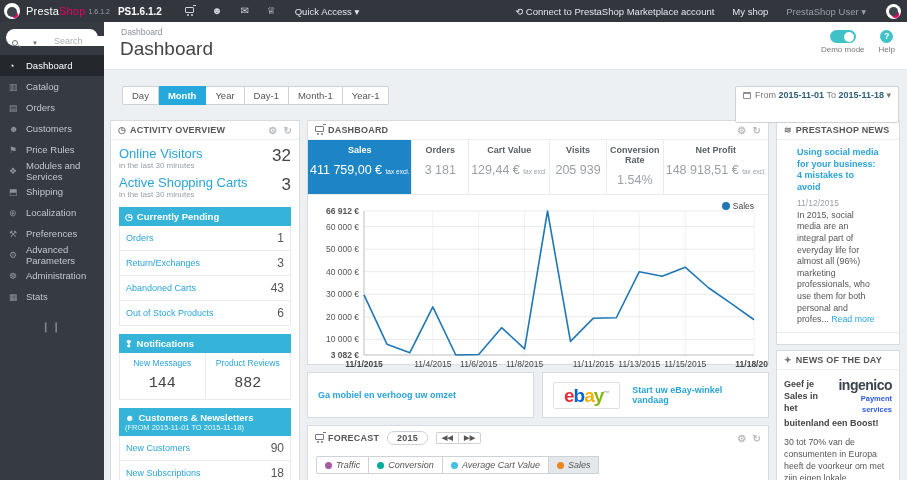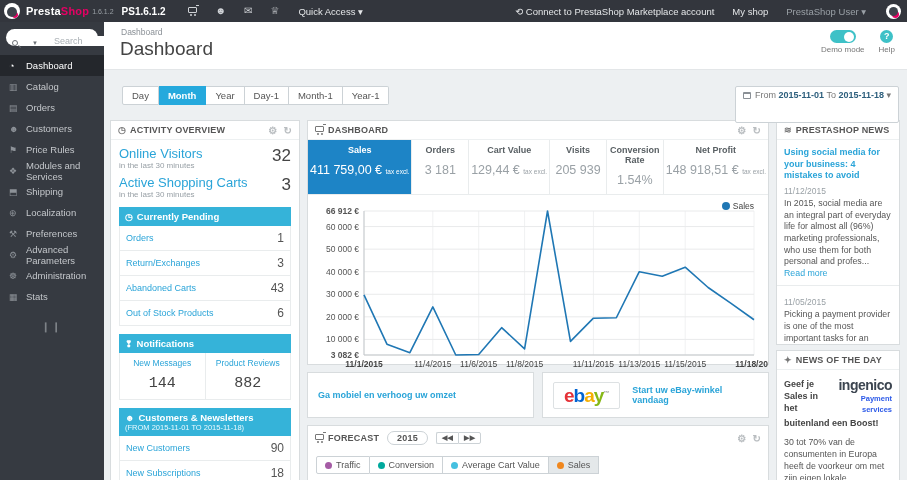--- a/index.html
+++ b/index.html
@@ -3,21 +3,21 @@
 <meta charset="utf-8">
 <style>
   * { margin:0; padding:0; box-sizing:border-box; }
   html,body { width:907px; height:480px; overflow:hidden; }
   body { font-family:"Liberation Sans", sans-serif; font-size:10px; color:#555; background:#edf0f2; position:relative; }
 
   
   .topbar { position:absolute; left:0; top:0; width:907px; height:22px; background:var(--topbar_bg); color:#cfd2d6; display:flex; align-items:center; z-index:30; }
   .logo-circle { width:16px; height:16px; border-radius:50%; background:#fff; margin:0 6px 0 4px; position:relative; overflow:hidden; flex:none; }
   .logo-circle::after { content:''; position:absolute; left:3px; top:4px; width:10px; height:10px; border-radius:50%; background:#3e444c; box-shadow:3px 3px 0 -2px var(--brand_pink); }
-  .brand { font-size:11px; font-weight:bold; color:#fff; letter-spacing:.2px; }
+  .brand { font-size:11px; font-weight:normal; color:#fff; letter-spacing:.2px; }
   .brand .pink { color:var(--brand_pink); }
   .brand-ver { font-size:7px; color:#9aa0a6; margin:0 8px 0 3px; }
   .shop-code { font-size:10px; font-weight:bold; color:#fff; margin-right:14px; }
   .tb-ic { margin:0 9px; color:#cfd2d6; cursor:pointer; font-size:10px; line-height:22px; }
   .icart { display:inline-block; width:9px; height:6px; border:1px solid; border-radius:1px; position:relative; top:-1px; }
   .icart::before { content:''; position:absolute; right:-3px; top:-3px; width:3px; height:2px; border-top:1px solid; }
   .icart::after { content:''; position:absolute; left:1px; bottom:-4px; width:2px; height:2px; border-radius:50%; background:currentColor; box-shadow:4px 0 0 currentColor; }
   .qa { font-size:9.5px; color:#e4e6e8; margin-left:10px; cursor:pointer; }
   .tb-right { margin-left:auto; display:flex; align-items:center; }
   .tb-link { font-size:9.5px; color:#e4e6e8; margin-right:18px; cursor:pointer; }
@@ -109,29 +109,29 @@
   .ebay-txt .tm { font-size:6px; color:#999; letter-spacing:0; vertical-align:super; }
   .mod-link { font-size:9px; font-weight:bold; color:var(--link); cursor:pointer; }
 
   .col-mid-forecast { left:307px; top:425px; width:462px; height:60px; }
   .fc-h { height:24px; border-bottom:none; }
   .pill { border:1px solid #ccd2d6; border-radius:9px; padding:1px 9px; font-size:9px; font-weight:bold; color:#555; margin-left:8px; }
   .fc-nav { display:flex; margin-left:8px; }
   .fc-nav span { border:1px solid #ccd2d6; padding:1px 5px; font-size:7px; color:#555; cursor:pointer; background:#fff; }
   .fc-nav span:first-child { border-radius:2px 0 0 2px; border-right:none; }
   .fc-nav span:last-child { border-radius:0 2px 2px 0; }
-  .fc-tabs { display:flex; margin:6px 0 16px 8px; }
+  .fc-tabs { display:flex; margin:6px 0 16px 8px;font-style:italic; }
   .fc-tab { display:flex; align-items:center; gap:4px; border:1px solid #ccd2d6; border-left:none; background:#fff; padding:3px 8px; font-size:9px; color:#555; cursor:pointer; }
   .fc-tab:first-child { border-left:1px solid #ccd2d6; border-radius:2px 0 0 2px; }
   .fc-tab.active { background:#e4e8ea; }
   .dot { width:7px; height:7px; border-radius:50%; flex:none; }
 
   
   .col-right-news { left:776px; top:120px; width:124px; height:225px; overflow:hidden; }
-  .news-item { padding:7px 7px 6px; }
+  .news-item { padding:7px 20px 6px; }
   .news-item + .news-item { border-top:1px solid #e9eced; }
   .news-title { font-size:9px; font-weight:bold; color:var(--link); line-height:1.3; cursor:pointer; }
   .news-date { font-size:8.5px; color:#9aa1a6; margin:4px 0 2px; }
   .news-body { font-size:8.8px; color:#555; line-height:1.32; }
   .readmore { color:var(--link); cursor:pointer; }
 
   .col-right-tips { left:776px; top:350px; width:124px; height:200px; }
   .tips-body { padding:8px 7px; }
   .ing-logo { float:right; width:66px; text-align:right; margin:0 0 2px 4px; }
   .ing-1 { font-size:14px; font-weight:bold; color:#3c4550; letter-spacing:-.5px; line-height:1; }

